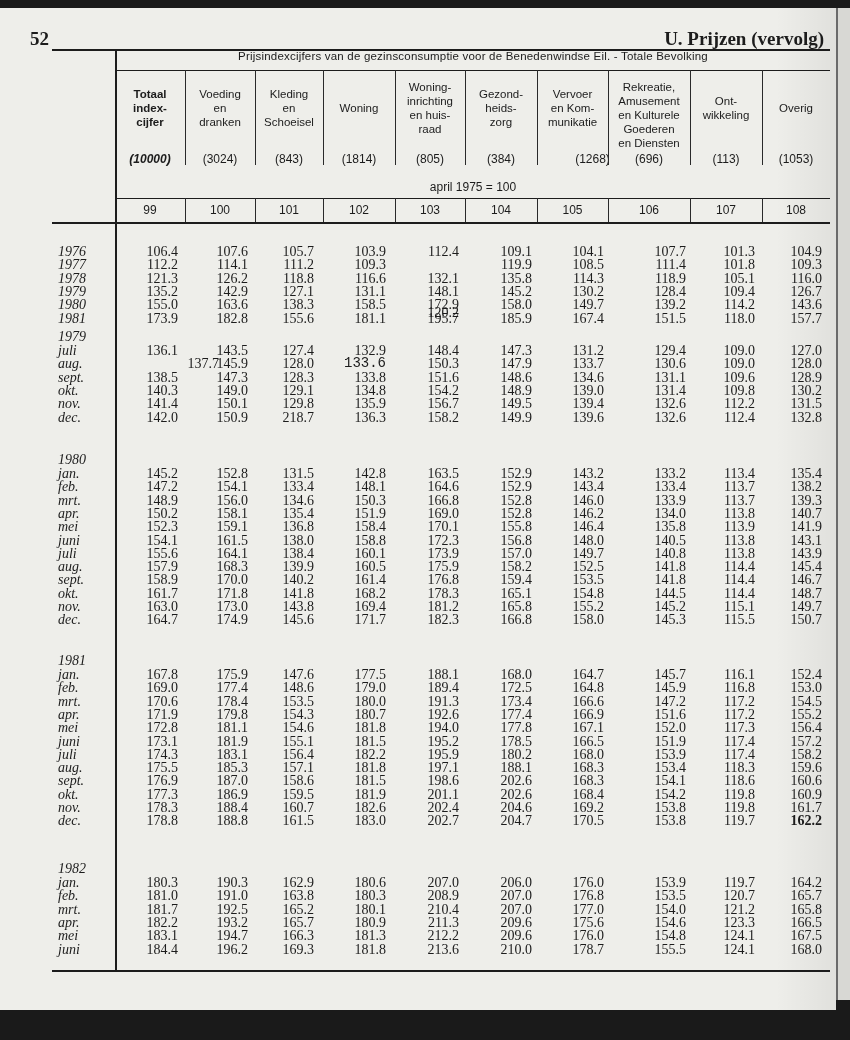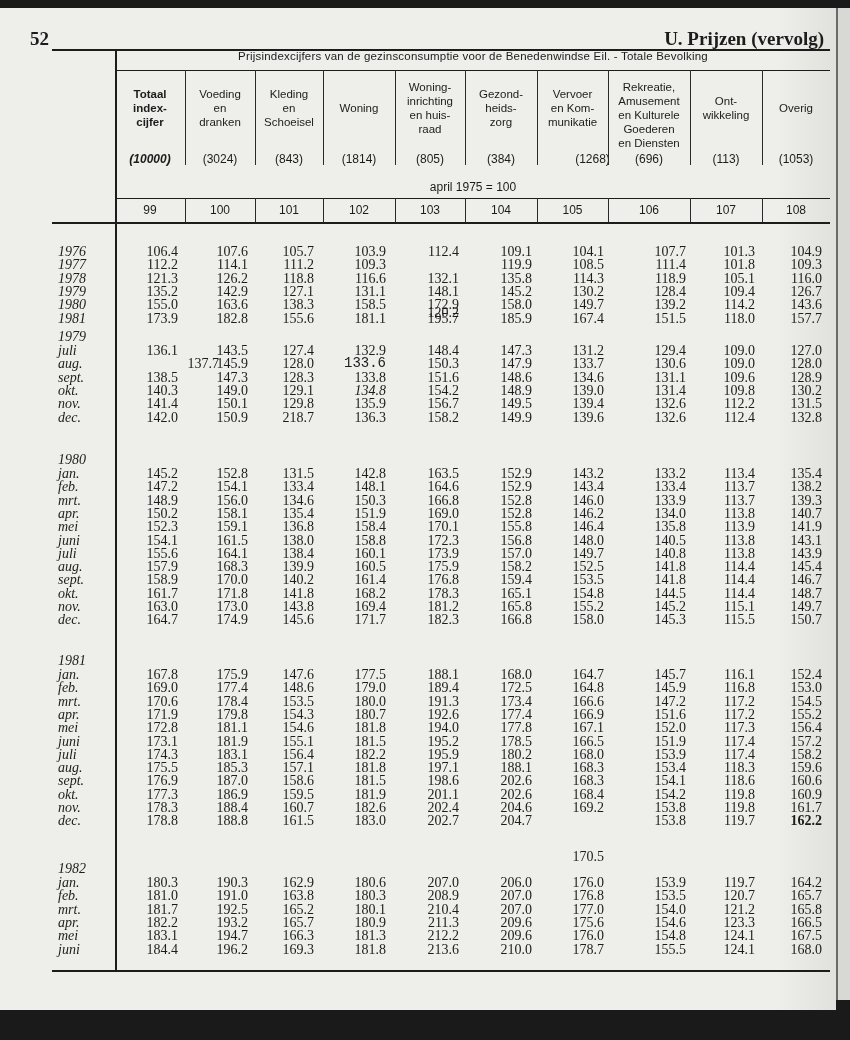--- a/index.html
+++ b/index.html
@@ -255,21 +255,21 @@
     <div class="cell" style="top: 370.6px; left: 399px; width: 60px;">151.6</div>
     <div class="cell" style="top: 370.6px; left: 472px; width: 60px;">148.6</div>
     <div class="cell" style="top: 370.6px; left: 544px; width: 60px;">134.6</div>
     <div class="cell" style="top: 370.6px; left: 626px; width: 60px;">131.1</div>
     <div class="cell" style="top: 370.6px; left: 695px; width: 60px;">109.6</div>
     <div class="cell" style="top: 370.6px; left: 762px; width: 60px;">128.9</div>
     <div class="rowlabel" style="top: 383.9px;">okt.</div>
     <div class="cell" style="top: 383.9px; left: 118px; width: 60px;">140.3</div>
     <div class="cell" style="top: 383.9px; left: 188px; width: 60px;">149.0</div>
     <div class="cell" style="top: 383.9px; left: 254px; width: 60px;">129.1</div>
-    <div class="cell" style="top: 383.9px; left: 326px; width: 60px; font-style: italic;">134.8</div>
+    <div class="cell" style="top: 383.9px; left: 326px; width: 60px;">134.8</div>
     <div class="cell" style="top: 383.9px; left: 399px; width: 60px;">154.2</div>
     <div class="cell" style="top: 383.9px; left: 472px; width: 60px;">148.9</div>
     <div class="cell" style="top: 383.9px; left: 544px; width: 60px;">139.0</div>
     <div class="cell" style="top: 383.9px; left: 626px; width: 60px;">131.4</div>
     <div class="cell" style="top: 383.9px; left: 695px; width: 60px;">109.8</div>
     <div class="cell" style="top: 383.9px; left: 762px; width: 60px;">130.2</div>
     <div class="rowlabel" style="top: 397.2px;">nov.</div>
     <div class="cell" style="top: 397.2px; left: 118px; width: 60px;">141.4</div>
     <div class="cell" style="top: 397.2px; left: 188px; width: 60px;">150.1</div>
     <div class="cell" style="top: 397.2px; left: 254px; width: 60px;">129.8</div>
@@ -546,21 +546,21 @@
     <div class="cell" style="top: 801px; left: 626px; width: 60px;">153.8</div>
     <div class="cell" style="top: 801px; left: 695px; width: 60px;">119.8</div>
     <div class="cell" style="top: 801px; left: 762px; width: 60px;">161.7</div>
     <div class="rowlabel" style="top: 814.3px;">dec.</div>
     <div class="cell" style="top: 814.3px; left: 118px; width: 60px;">178.8</div>
     <div class="cell" style="top: 814.3px; left: 188px; width: 60px;">188.8</div>
     <div class="cell" style="top: 814.3px; left: 254px; width: 60px;">161.5</div>
     <div class="cell" style="top: 814.3px; left: 326px; width: 60px;">183.0</div>
     <div class="cell" style="top: 814.3px; left: 399px; width: 60px;">202.7</div>
     <div class="cell" style="top: 814.3px; left: 472px; width: 60px;">204.7</div>
-    <div class="cell" style="top: 814.3px; left: 544px; width: 60px; margin-top: 36px;">170.5</div>
+    <div class="cell" style="top: 814.3px; left: 544px; width: 60px;">170.5</div>
     <div class="cell" style="top: 814.3px; left: 626px; width: 60px;">153.8</div>
     <div class="cell" style="top: 814.3px; left: 695px; width: 60px;">119.7</div>
     <div class="cell" style="top: 814.3px; left: 762px; width: 60px; font-weight: bold;">162.2</div>
     <div class="rowlabel" style="top: 862px;">1982</div>
     <div class="rowlabel" style="top: 876px;">jan.</div>
     <div class="cell" style="top: 876px; left: 118px; width: 60px;">180.3</div>
     <div class="cell" style="top: 876px; left: 188px; width: 60px;">190.3</div>
     <div class="cell" style="top: 876px; left: 254px; width: 60px;">162.9</div>
     <div class="cell" style="top: 876px; left: 326px; width: 60px;">180.6</div>
     <div class="cell" style="top: 876px; left: 399px; width: 60px;">207.0</div>

